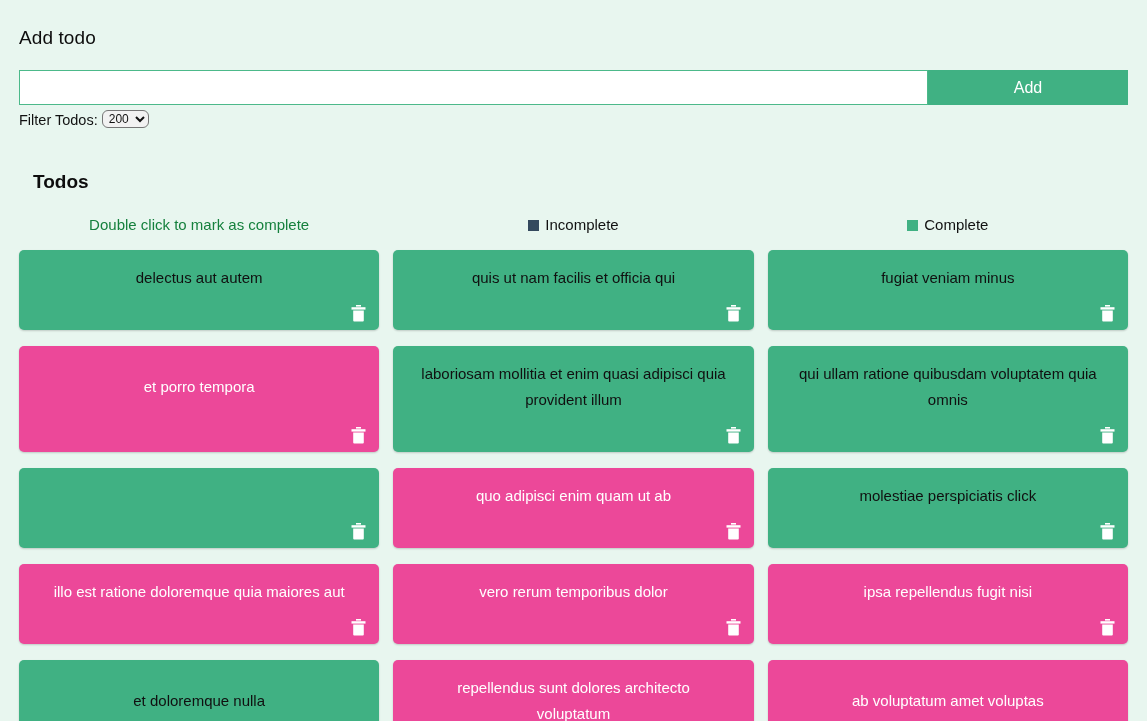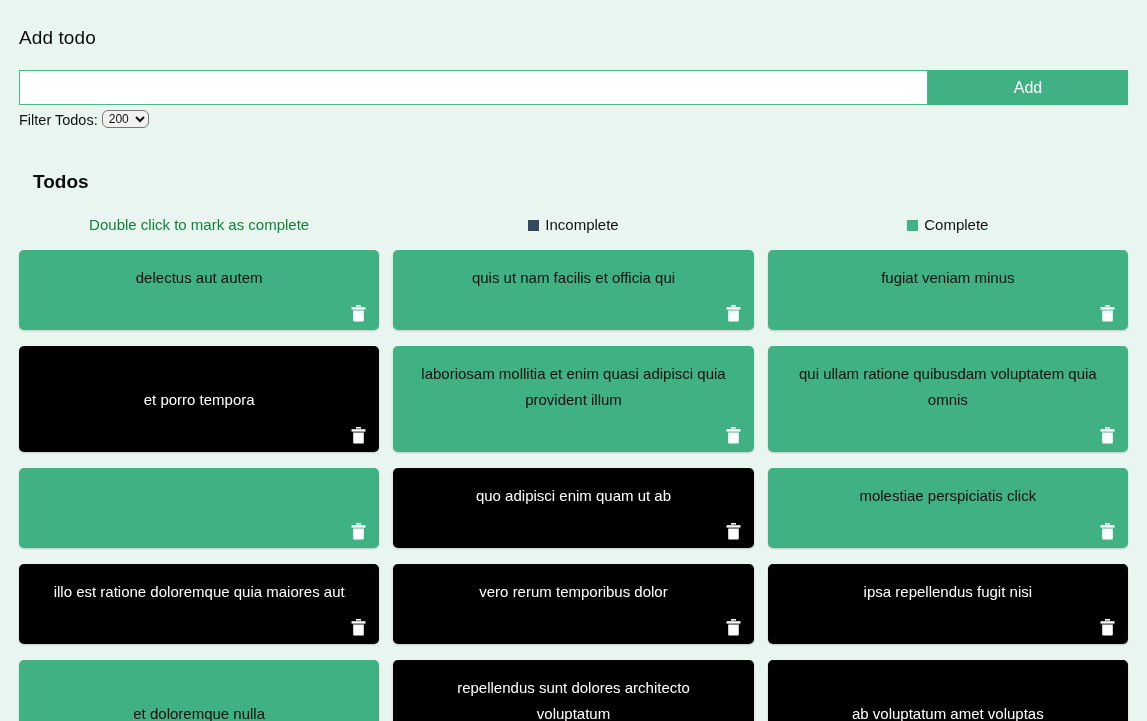--- a/index.html
+++ b/index.html
@@ -129,33 +129,33 @@
     row-gap: 16px;
     margin-top: 16px;
   }
 
   .todo-card {
     position: relative;
     border-radius: 5px;
     min-height: 78px;
     padding: 15px 18px 39px 18px;
     display: flex;
-    align-items: flex-end;
+    align-items: center;
     justify-content: center;
     text-align: center;
     box-shadow: 0 1px 2px rgba(0,0,0,0.18);
     cursor: pointer;
     user-select: none;
   }
   .todo-card.complete {
     background: #40b183;
     color: #101010;
   }
   .todo-card.incomplete {
-    background: #000000;
+    background: #ec4899;
     color: #ffffff;
   }
   .todo-text {
     font-size: 15px;
     line-height: 26px;
     max-width: 94%;
   }
 
   .trash {
     position: absolute;

